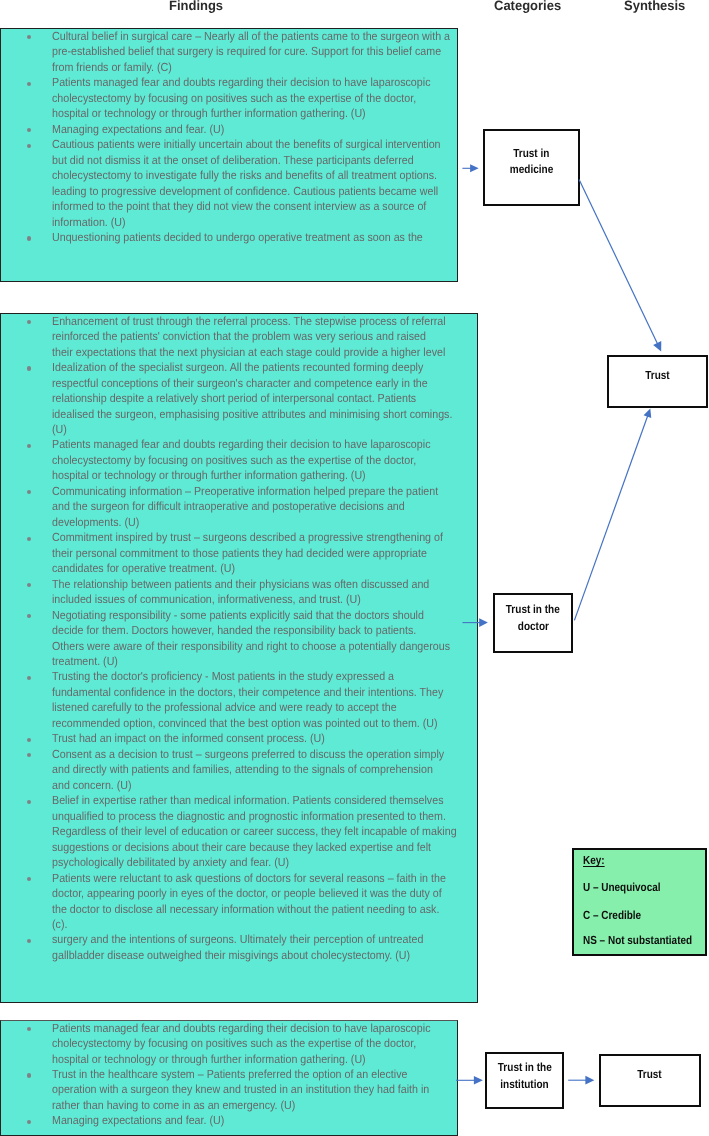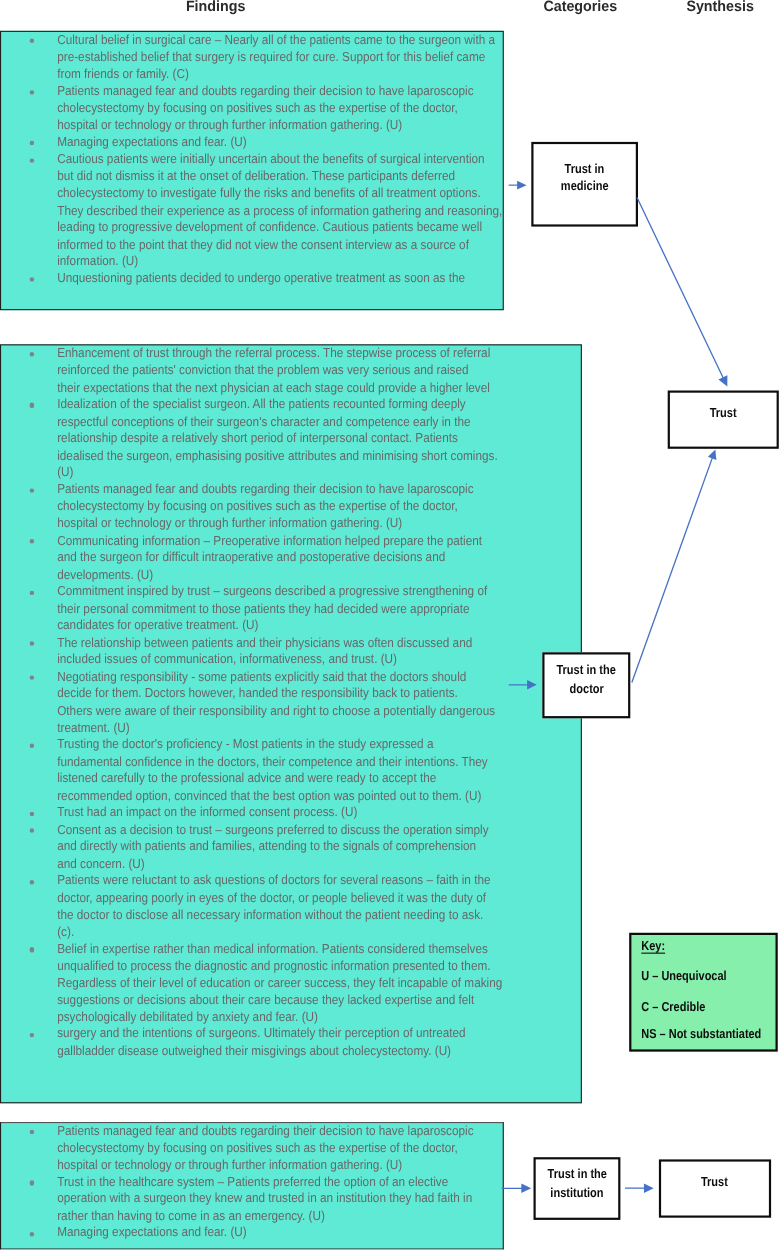--- a/index.html
+++ b/index.html
@@ -45,33 +45,32 @@
       </li>
       <li class="fitem">
         <span class="bullet"></span>
         <div class="fline"><span>Managing expectations and fear. (U)</span></div>
       </li>
       <li class="fitem">
         <span class="bullet"></span>
         <div class="fline"><span>Cautious patients were initially uncertain about the benefits of surgical intervention</span></div>
         <div class="fline"><span>but did not dismiss it at the onset of deliberation. These participants deferred</span></div>
         <div class="fline"><span>cholecystectomy to investigate fully the risks and benefits of all treatment options.</span></div>
-        <div class="fline"><span>They described their experience as a process of information gathering and reasoning,</span></div>
         <div class="fline"><span>leading to progressive development of confidence. Cautious patients became well</span></div>
         <div class="fline"><span>informed to the point that they did not view the consent interview as a source of</span></div>
         <div class="fline"><span>information. (U)</span></div>
       </li>
       <li class="fitem">
         <span class="bullet"></span>
         <div class="fline"><span>Unquestioning patients decided to undergo operative treatment as soon as the</span></div>
       </li>
     </ul>
 </div>
 
-<div class="fbox" style="left:-0.2px;top:312.7px;width:529px;height:690.8px;">
+<div class="fbox" style="left:-0.2px;top:312.7px;width:478px;height:690.8px;">
   <ul class="flist" style="padding-top:0px;">
       <li class="fitem">
         <span class="bullet"></span>
         <div class="fline"><span>Enhancement of trust through the referral process. The stepwise process of referral</span></div>
         <div class="fline"><span>reinforced the patients' conviction that the problem was very serious and raised</span></div>
         <div class="fline"><span>their expectations that the next physician at each stage could provide a higher level</span></div>
       </li>
       <li class="fitem">
         <span class="bullet"></span>
         <div class="fline"><span>Idealization of the specialist surgeon. All the patients recounted forming deeply</span></div>
@@ -122,35 +121,35 @@
         <div class="fline"><span>Trust had an impact on the informed consent process. (U)</span></div>
       </li>
       <li class="fitem">
         <span class="bullet"></span>
         <div class="fline"><span>Consent as a decision to trust – surgeons preferred to discuss the operation simply</span></div>
         <div class="fline"><span>and directly with patients and families, attending to the signals of comprehension</span></div>
         <div class="fline"><span>and concern. (U)</span></div>
       </li>
       <li class="fitem">
         <span class="bullet"></span>
-        <div class="fline"><span>Patients were reluctant to ask questions of doctors for several reasons – faith in the</span></div>
-        <div class="fline"><span>doctor, appearing poorly in eyes of the doctor, or people believed it was the duty of</span></div>
-        <div class="fline"><span>the doctor to disclose all necessary information without the patient needing to ask.</span></div>
-        <div class="fline"><span>(c).</span></div>
-      </li>
-      <li class="fitem">
-        <span class="bullet"></span>
         <div class="fline"><span>Belief in expertise rather than medical information. Patients considered themselves</span></div>
         <div class="fline"><span>unqualified to process the diagnostic and prognostic information presented to them.</span></div>
         <div class="fline"><span>Regardless of their level of education or career success, they felt incapable of making</span></div>
         <div class="fline"><span>suggestions or decisions about their care because they lacked expertise and felt</span></div>
         <div class="fline"><span>psychologically debilitated by anxiety and fear. (U)</span></div>
       </li>
       <li class="fitem">
         <span class="bullet"></span>
+        <div class="fline"><span>Patients were reluctant to ask questions of doctors for several reasons – faith in the</span></div>
+        <div class="fline"><span>doctor, appearing poorly in eyes of the doctor, or people believed it was the duty of</span></div>
+        <div class="fline"><span>the doctor to disclose all necessary information without the patient needing to ask.</span></div>
+        <div class="fline"><span>(c).</span></div>
+      </li>
+      <li class="fitem">
+        <span class="bullet"></span>
         <div class="fline"><span>surgery and the intentions of surgeons. Ultimately their perception of untreated</span></div>
         <div class="fline"><span>gallbladder disease outweighed their misgivings about cholecystectomy. (U)</span></div>
       </li>
     </ul>
 </div>
 
 <div class="fbox" style="left:-0.2px;top:1019.6px;width:458.1px;height:116.4px;border-top-color:#555;border-top-width:1.1px;">
   <ul class="flist" style="padding-top:0px;">
       <li class="fitem">
         <span class="bullet"></span>

